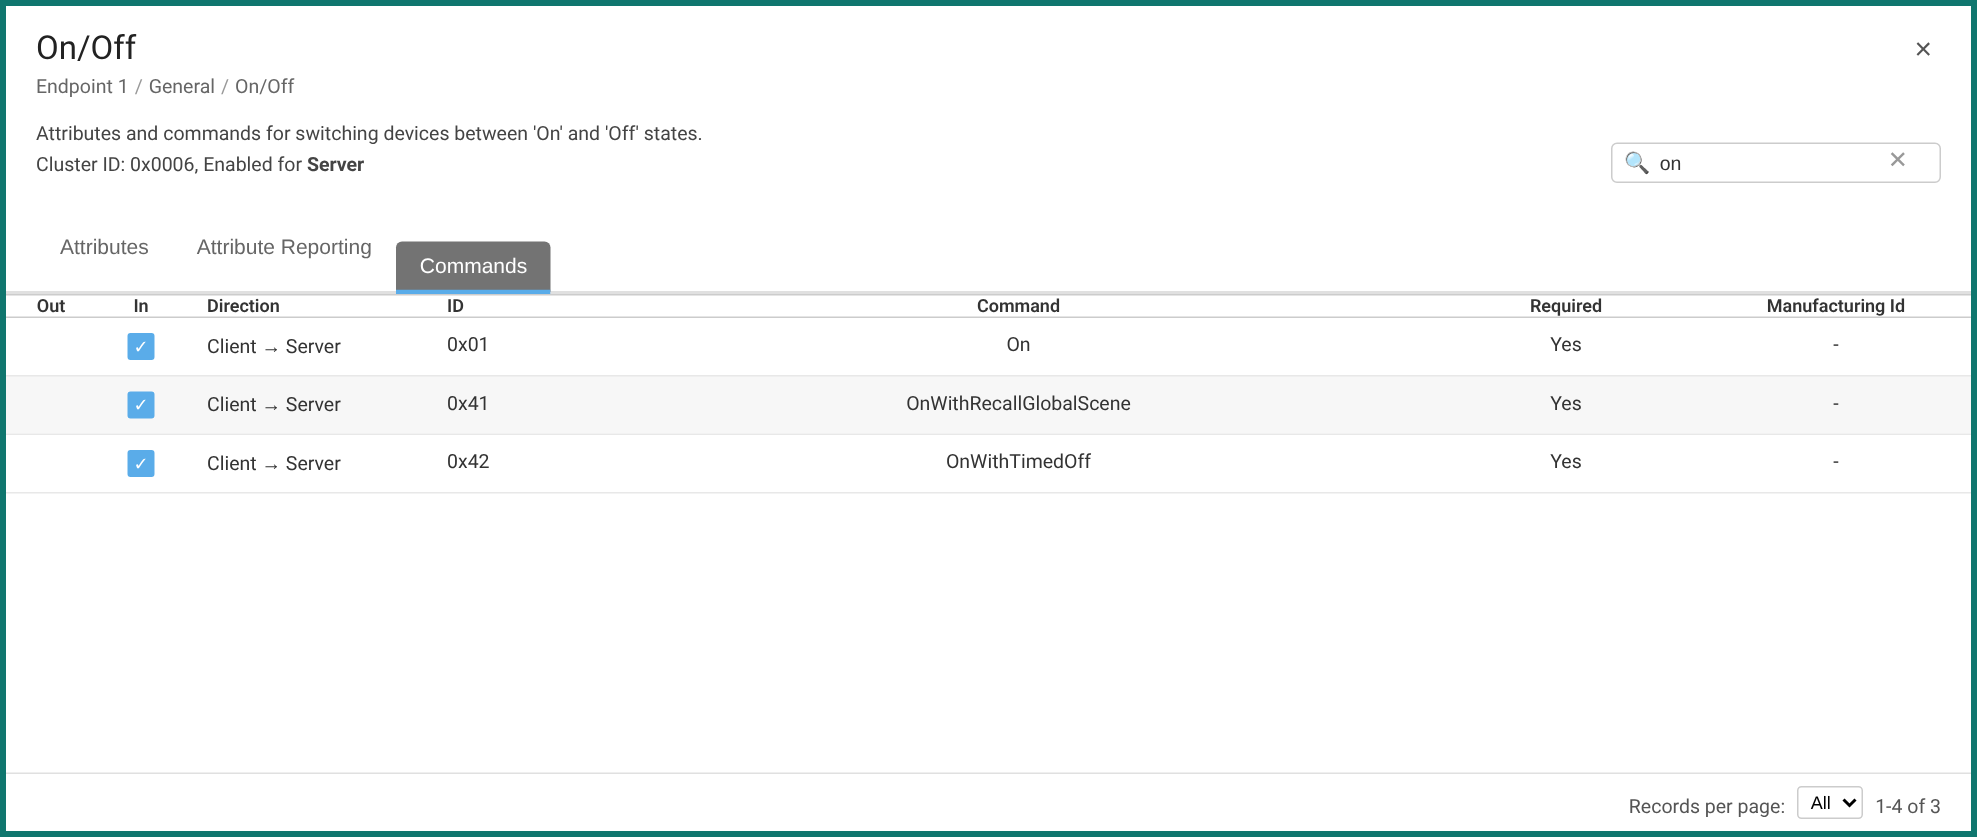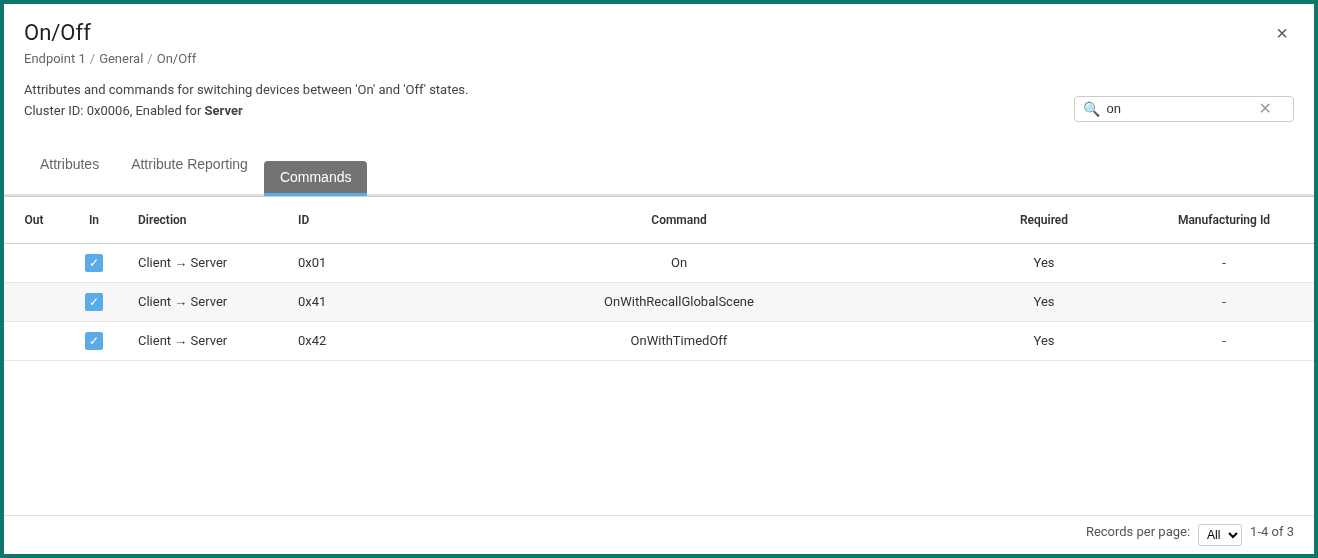--- a/index.html
+++ b/index.html
@@ -148,21 +148,21 @@
       border-collapse: collapse;
       font-size: 13px;
     }
 
     thead tr {
       border-top: 1px solid #ccc;
       border-bottom: 1px solid #ccc;
     }
 
     thead th {
-      padding: 16px 14px;
+      padding: 0 14px;
       font-weight: 600;
       font-size: 12px;
       color: #333;
       text-align: left;
       background: #fff;
     }
 
     tbody tr {
       border-bottom: 1px solid #e8e8e8;
     }
@@ -201,21 +201,21 @@
     .col-out { width: 60px; text-align: center; }
     .col-in { width: 60px; text-align: center; }
     .col-direction { width: 160px; }
     .col-id { width: 120px; }
     .col-command { width: auto; text-align: center; }
     .col-required { width: 180px; text-align: center; }
     .col-mfg { width: 180px; text-align: center; }
 
     .footer {
       display: flex;
-      align-items: flex-start;
+      align-items: flex-end;
       justify-content: flex-end;
       padding: 8px 20px;
       border-top: 1px solid #e0e0e0;
       font-size: 13px;
       color: #555;
       gap: 8px;
     }
 
     .footer-records {
       color: #555;

